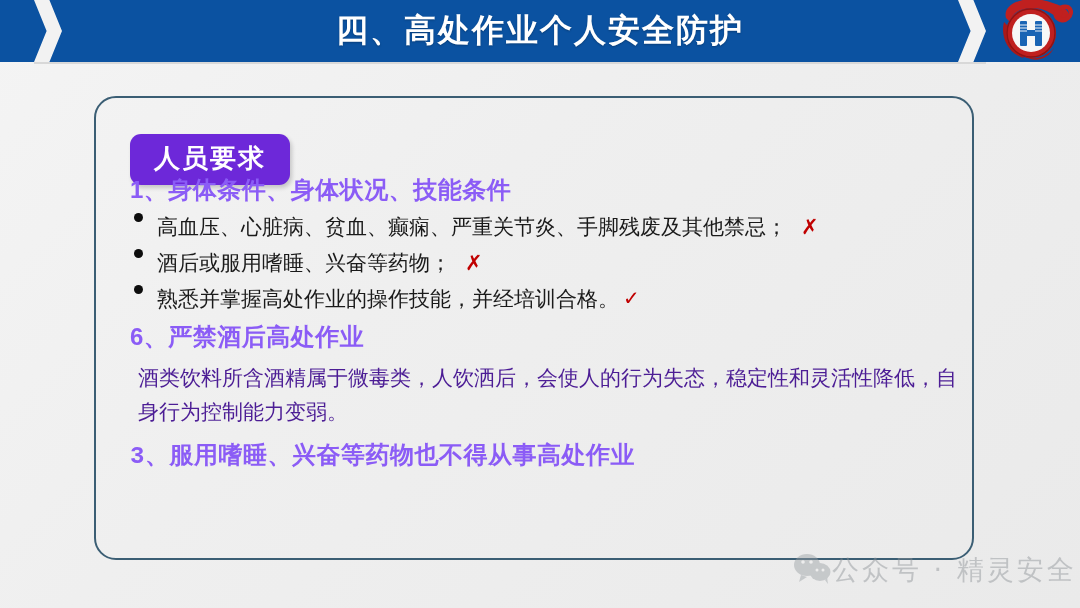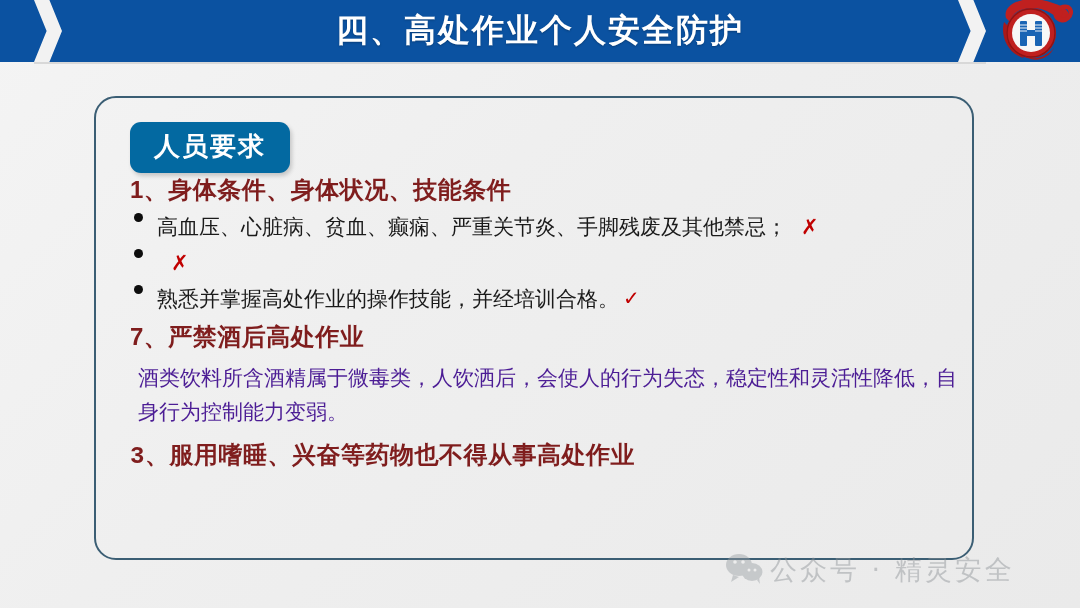--- a/index.html
+++ b/index.html
@@ -52,34 +52,34 @@
 
   
   .card {
     position:absolute; left:94px; top:96px; width:880px; height:464px;
     border:2px solid #3b5e74; border-radius:22px;
     background:transparent;
   }
 
   
   .badge {
-    position:absolute; left:130px; top:122px;
-    background:#0369a1; color:#fff;
+    position:absolute; left:130px; top:134px;
+    background:#6d28d9; color:#fff;
     font-size:26px; font-weight:bold;
     padding:7px 24px 9px 24px;
     border-radius:11px;
     letter-spacing:2px;
     box-shadow:2px 3px 4px rgba(0,0,0,.18);
   }
 
   
   .content { position:absolute; left:130px; top:178px; width:840px; }
 
   .h-num {
-    color:#7f1d1d; font-weight:bold; font-size:24px;
+    color:#8b5cf6; font-weight:bold; font-size:24px;
     letter-spacing:.5px; line-height:1.0;
   }
   .h1 { margin:0 0 14px 0; }
   .h2 { margin:16px 0 12px 0; }
   .h3 { margin:16px 0 0 0;font-family:Liberation Mono, monospace; }
 
   ul.bullets { list-style:none; margin:0 0 0 4px; padding:0; }
   ul.bullets li {
     display:flex; align-items:flex-start;
     font-size:21px; color:#1a1a1a; line-height:1.0;
@@ -100,22 +100,22 @@
     margin-left:4px;
   }
 
   .para {
     font-size:21px; color:#4c1d95; line-height:1.62;
     margin:6px 0 0 8px; width:830px;
   }
 
   
   .watermark {
-    position:absolute; left:724px; top:552px;
-    display:flex; align-items:center; gap:6px;
+    position:absolute; left:792px; top:552px;
+    display:flex; align-items:center; gap:0;
     opacity:.45;
   }
   .wm-text {
     font-size:27px; color:#8d9297; letter-spacing:3px;
     font-family:"DejaVu Sans","Liberation Sans",sans-serif;
   }
 </style>
 </head>
 <body>
 
@@ -165,30 +165,31 @@
   <div class="h-num h1">1、身体条件、身体状况、技能条件</div>
 
   <ul class="bullets">
     <li>
       <span class="dot"></span>
       <span class="btext">高血压、心脏病、贫血、癫痫、严重关节炎、手脚残废及其他禁忌；</span>
       <span class="mark-x">✗</span>
     </li>
     <li>
       <span class="dot"></span>
+      <span class="btext">酒后或服用嗜睡、兴奋等药物；</span>
       <span class="mark-x">✗</span>
     </li>
     <li>
       <span class="dot"></span>
       <span class="btext">熟悉并掌握高处作业的操作技能，并经培训合格。</span>
       <span class="mark-v">✓</span>
     </li>
   </ul>
 
-  <div class="h-num h2">7、严禁酒后高处作业</div>
+  <div class="h-num h2">6、严禁酒后高处作业</div>
   <div class="para">酒类饮料所含酒精属于微毒类，人饮洒后，会使人的行为失态，稳定性和灵活性降低，自身行为控制能力变弱。</div>
 
   <div class="h-num h3">3、服用嗜睡、兴奋等药物也不得从事高处作业</div>
 </div>
 
 <div class="watermark">
   <span>
     <svg width="40" height="32" viewBox="0 0 40 32">
       <ellipse cx="15" cy="13" rx="13" ry="11" fill="#9aa0a4"></ellipse>
       <path d="M9 23 L7 30 L15 25 Z" fill="#9aa0a4"></path>

